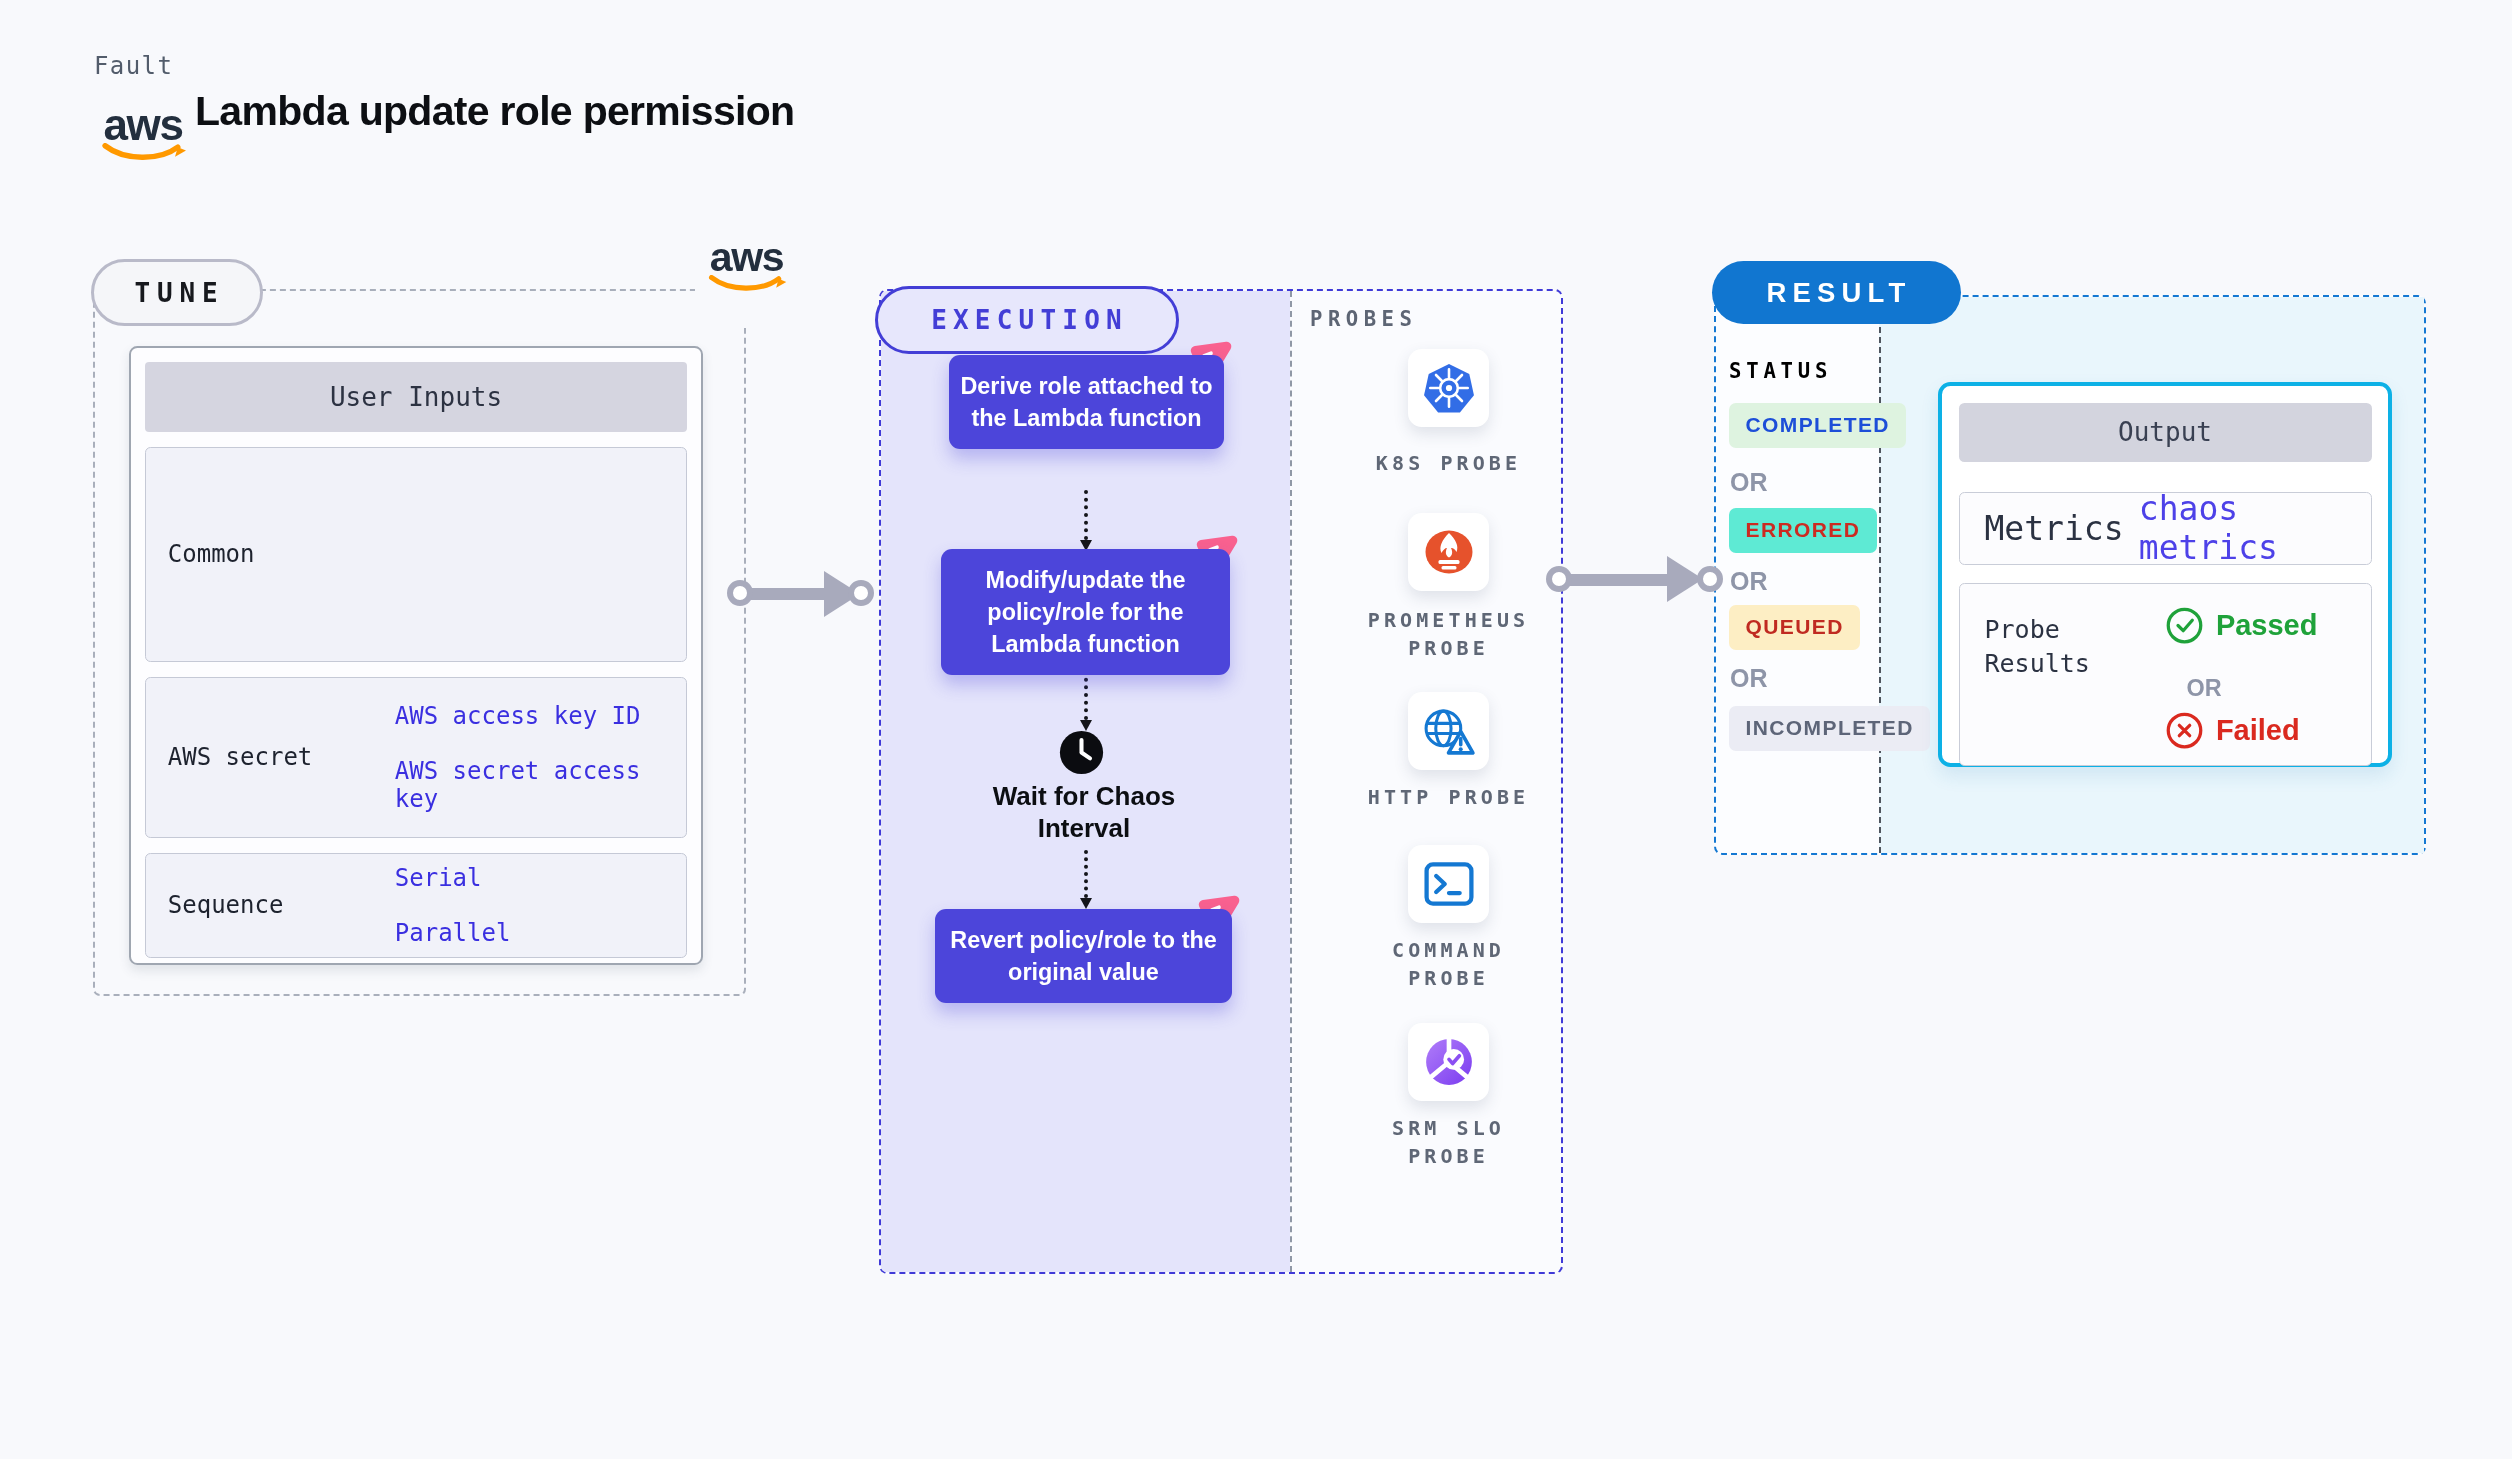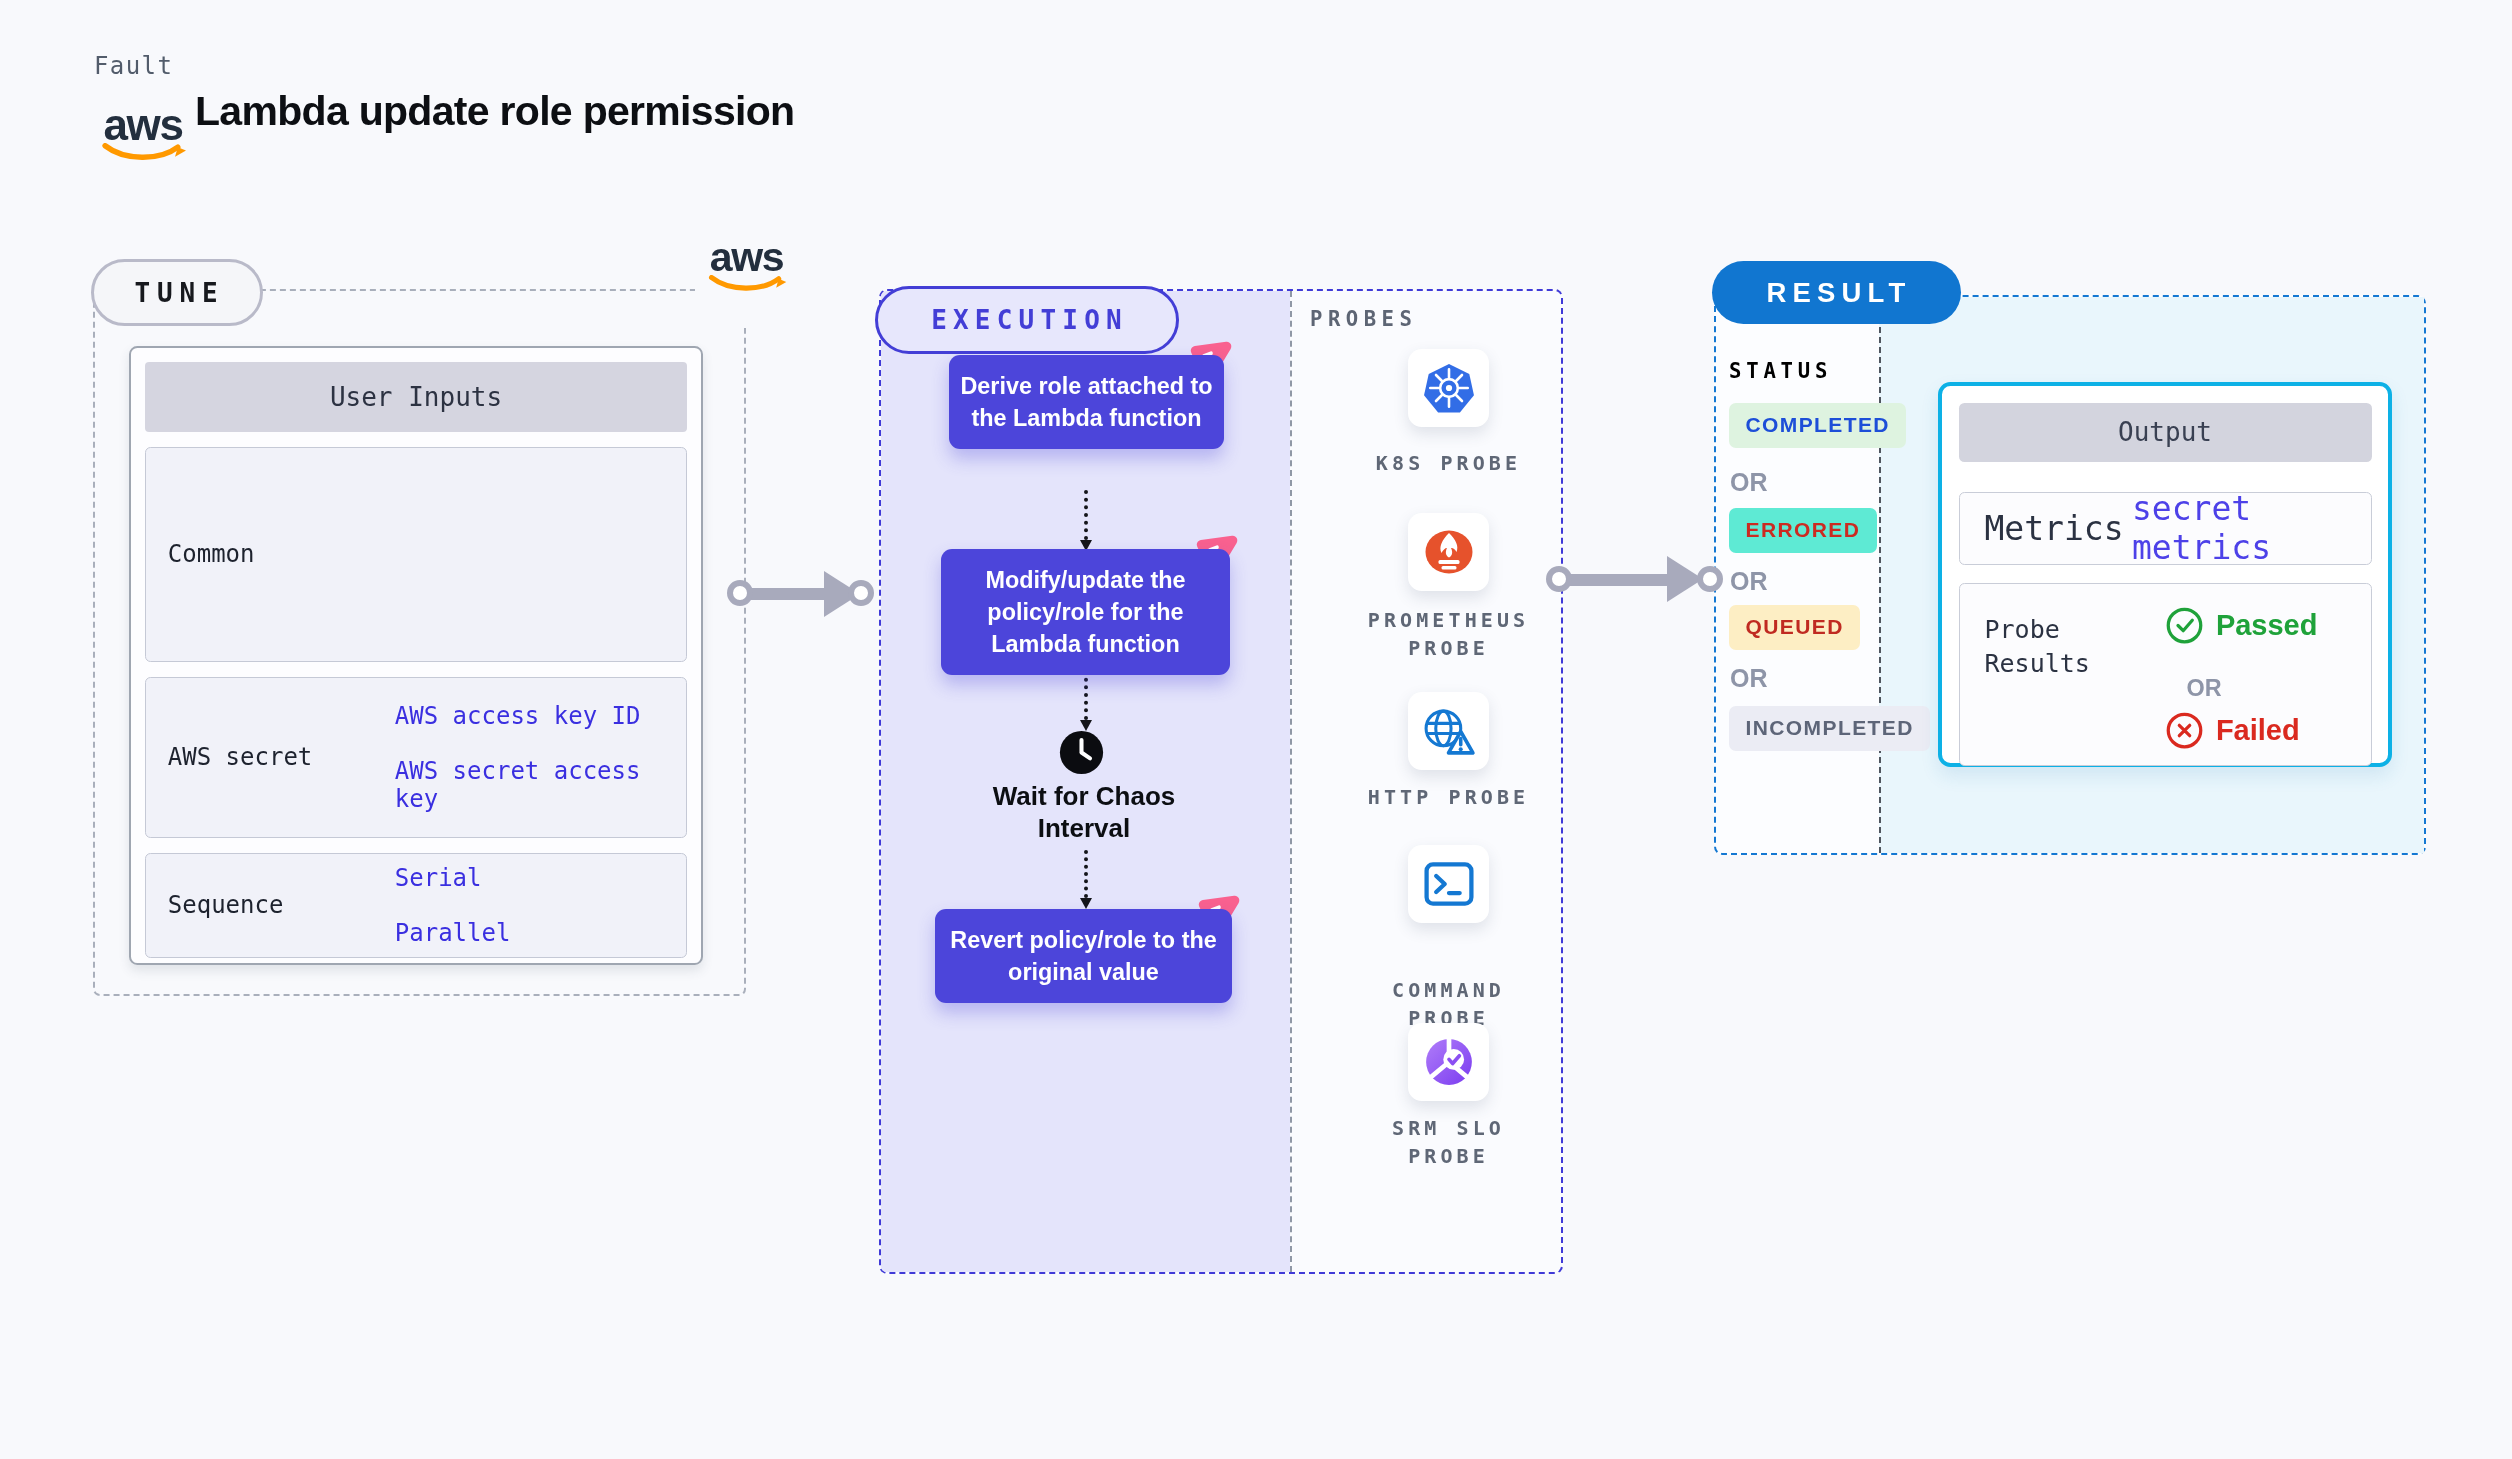--- a/index.html
+++ b/index.html
@@ -63,21 +63,21 @@
   .wait-label{left:974px;top:780px;width:220px;text-align:center;font-family:"Liberation Sans",sans-serif;
               font-weight:700;font-size:26px;line-height:32px;color:#0c0e12;}
 
   
   .probes-title{left:1310px;top:307px;font-size:20.6px;font-weight:700;letter-spacing:5.5px;color:#5d6574;}
   .probe-card{position:absolute;left:1408px;width:81px;height:78px;background:#fff;border-radius:13.8px;
               box-shadow:0 6.9px 15px rgba(50,60,90,.13);display:flex;align-items:center;justify-content:center;}
   .probe-label{position:absolute;left:1355px;width:187px;text-align:center;font-size:20px;font-weight:700;
                letter-spacing:4.1px;color:#5f6776;line-height:27.5px;}
   .pc1{top:349px;} .pc2{top:513px;} .pc3{top:692px;} .pc4{top:845px;} .pc5{top:1023px;}
-  .pl1{top:450px;} .pl2{top:607px;} .pl3{top:784px;} .pl4{top:937px;margin-top:40px;} .pl5{top:1115px;}
+  .pl1{top:450px;} .pl2{top:607px;} .pl3{top:784px;} .pl4{top:937px;} .pl5{top:1115px;}
 
   
   .result-box{left:1714px;top:295px;width:708px;height:556px;border:2.8px dashed #1478d2;border-radius:8.3px;background:#fcfdff;}
   .result-cyan{position:absolute;left:163px;top:0;bottom:0;right:0;background:#e9f6fc;border-left:2.1px dashed #4e555e;}
   .status-title{left:1729px;top:359px;font-size:20.6px;font-weight:700;letter-spacing:4.8px;color:#000000;}
   .badge{position:absolute;left:1729px;font-family:"Liberation Sans",sans-serif;font-weight:700;font-size:21px;
          letter-spacing:1.4px;padding:10.3px 16.5px;border-radius:6.9px;white-space:nowrap;}
   .or{position:absolute;left:1730px;font-family:"Liberation Sans",sans-serif;font-weight:600;font-size:25px;color:#8e95a8;}
   .b1{top:403px;} .or1{top:468px;} .b2{top:508px;} .or2{top:567px;} .b3{top:605px;} .or3{top:664px;} .b4{top:706px;}
 
@@ -271,21 +271,21 @@
   <div class="or or2">OR</div>
   <div class="badge b3" style="color: rgb(192, 42, 33); background: rgb(253, 238, 196);">QUEUED</div>
   <div class="or or3">OR</div>
   <div class="badge b4" style="color: rgb(93, 101, 120); background: rgb(235, 236, 244);">INCOMPLETED</div>
 
   <div class="abs out-card">
     <div class="out-head flexc">Output</div>
 
     <div class="out-row out-row1">
       <div class="metrics-label">Metrics</div>
-      <div class="metrics-value">secret metrics</div>
+      <div class="metrics-value">chaos metrics</div>
     </div>
 
     <div class="out-row out-row2">
       <div class="pr-label">Probe Results</div>
 
       <div class="res-line passed-line">
         <svg width="39" height="39" viewBox="0 0 60 60">
           <circle cx="30" cy="30" r="25" fill="none" stroke="#1fa23a" stroke-width="5"></circle>
           <path d="M20 30 l8 8 l14 -16" fill="none" stroke="#1fa23a" stroke-width="5" stroke-linecap="round" stroke-linejoin="round"></path>
         </svg>

